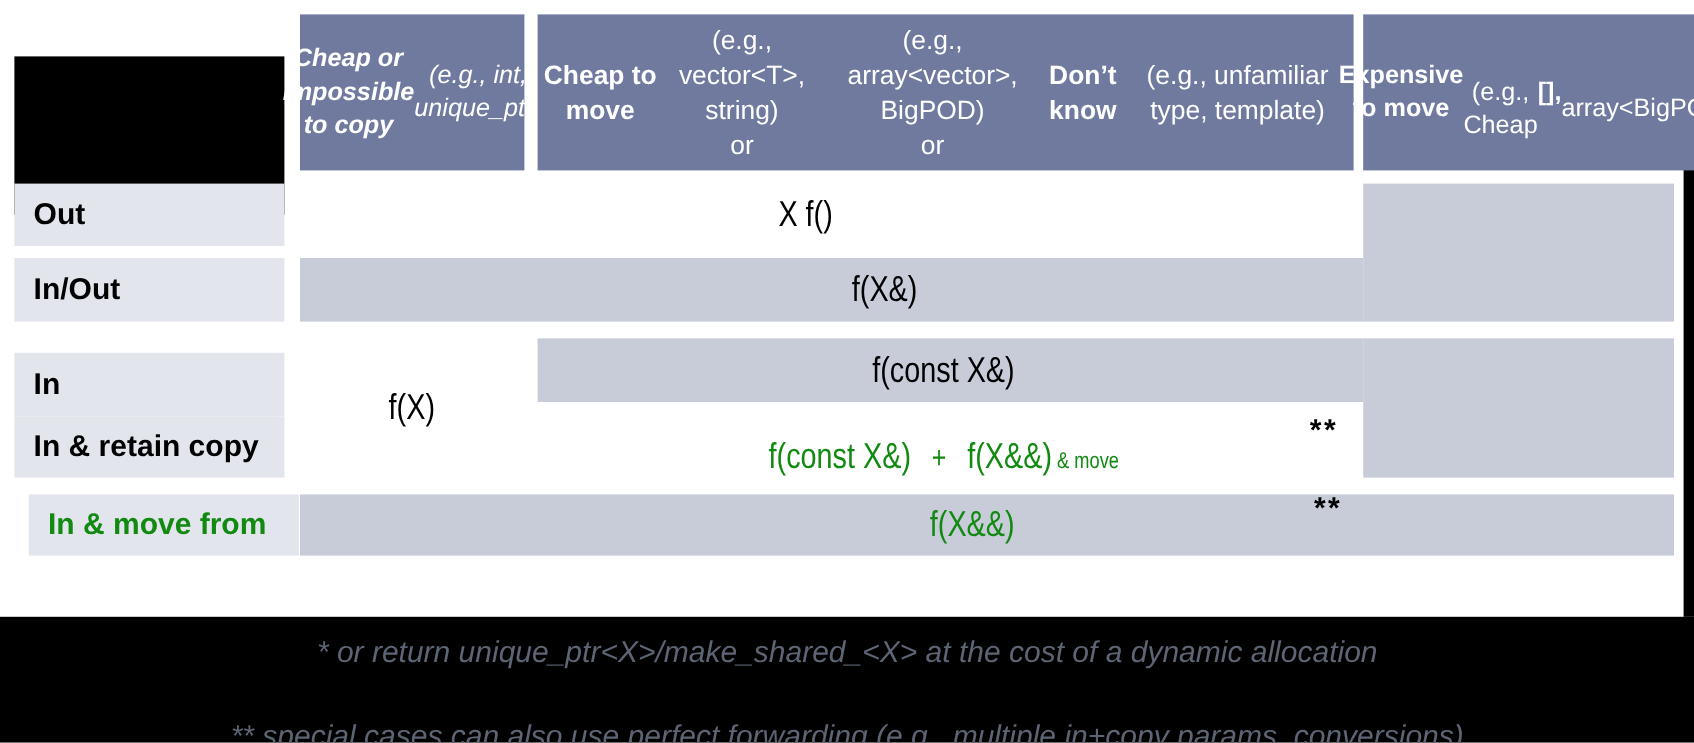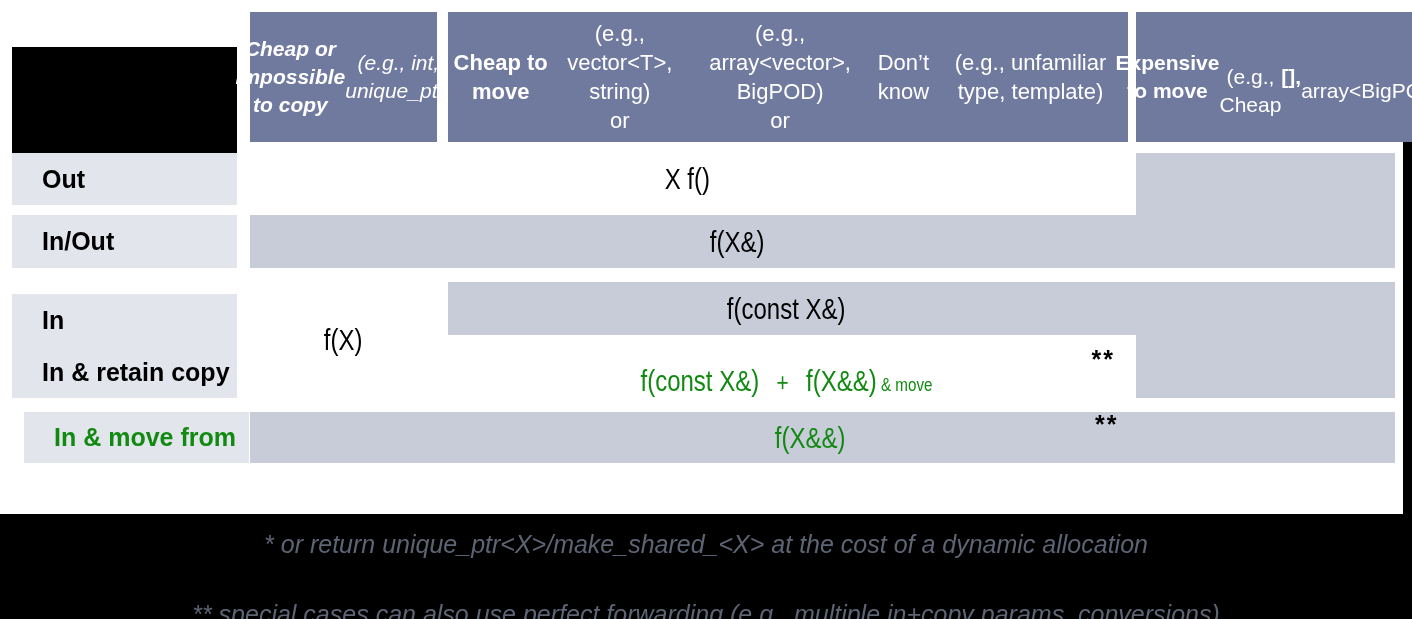--- a/index.html
+++ b/index.html
@@ -15,21 +15,21 @@
     display:flex; align-items:center; justify-content:center;
     text-align:center; white-space:pre-line;
     font-size:21px; line-height:1.32;
     box-sizing:border-box; padding:2px 4px;
   }
   .hcell.wide { font-size:22px; }
   .rlabel {
     background:var(--row-label-bg,#e2e5ec); color:#000;
     display:flex; align-items:center;
     font-weight:bold; font-size:25px;
-    box-sizing:border-box; padding-left:30px;
+    box-sizing:border-box; padding-left:16px;
   }
   .rlabel.green-label { color:var(--green,#128a12);margin-left:12px; }
   .dcell { background:var(--cell-bg,#c8ccd9); }
   .ctext {
     display:flex; align-items:center; justify-content:center;
     font-size:30px; color:#000; background:transparent;
   }
   .code { display:inline-block; transform:scaleX(0.8); white-space:pre; }
   .greentext { color:var(--green,#128a12); }
   .retain-flex span { white-space:pre; }
@@ -52,33 +52,33 @@
 <div id="stage">
 
   <div class="abs black" style="left:12px; top:10px; width:225px; height:132px;"></div>
 
   <div class="abs black" style="left:1403px; top:0; width:9px; height:477px;"></div>
 
   <div class="abs hcell" style="left:250px; top:12px; width:187px; height:130px;font-style:italic;"><span style="font-weight: bold;">Cheap or impossible to copy</span><span> (e.g., int, unique_ptr)</span></div>
 
   <div class="abs hcell wide" style="left:448px; top:12px; width:680px; height:130px;"><span style="font-weight: bold;">Cheap to move</span><span> (e.g., vector&lt;T&gt;, string)
 or </span><span> (e.g., array&lt;vector&gt;, BigPOD)
-or </span><span style="font-weight: normal; text-align: center;">Don’t know</span><span> (e.g., unfamiliar type, template)</span></div>
+or </span><span style="font-weight: bold; text-align: center;">Don’t know</span><span> (e.g., unfamiliar type, template)</span></div>
 
   <div class="abs hcell" style="left:1136px; top:12px; width:300px; height:130px;"><span style="font-weight: bold;">Expensive to move</span><span>
 (e.g., Cheap</span><span style="font-weight: bold;">[],</span><span>
 array&lt;BigPOD&gt;)</span></div>
 
   <div class="abs rlabel" style="left:12px; top:153px; width:225px; height:52px;">Out</div>
   <div class="abs rlabel" style="left:12px; top:215px; width:225px; height:53px;">In/Out</div>
   <div class="abs rlabel" style="left:12px; top:294px; width:225px; height:53px;">In</div>
   <div class="abs rlabel" style="left:12px; top:347px; width:225px; height:51px;">In &amp; retain copy</div>
   <div class="abs rlabel green-label" style="left:12px; top:412px; width:225px; height:51px;">In &amp; move from</div>
 
-  <div class="abs dcell ctext" style="left:250px; top:153px; width:875px; height:52px;align-items:center;">
+  <div class="abs dcell ctext" style="left:234px; top:153px; width:875px; height:52px;align-items:center;">
     <span class="code">X f()</span>
   </div>
 
   <div class="abs dcell" style="left:1136px; top:153px; width:259px; height:115px;"></div>
   <div class="abs dcell" style="left:250px; top:215px; width:886px; height:53px;"></div>
   <div class="abs ctext" style="left:250px; top:215px; width:975px; height:53px;">
     <span class="code">f(X&amp;)</span>
   </div>
 
   <div class="abs dcell ctext" style="left:250px; top:282px; width:187px; height:116px;">

